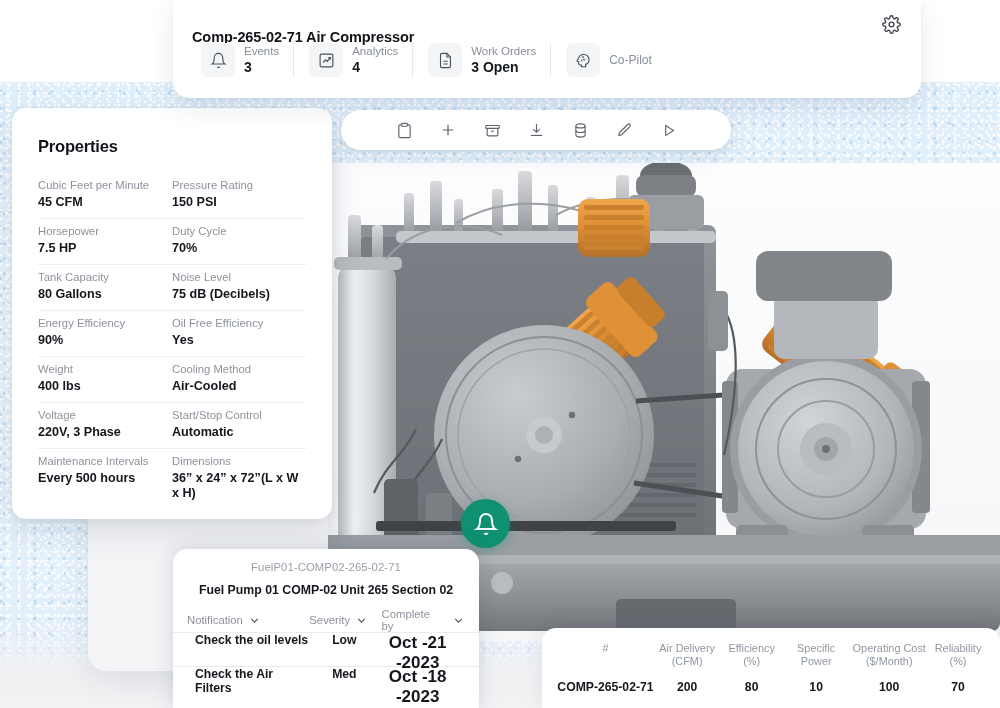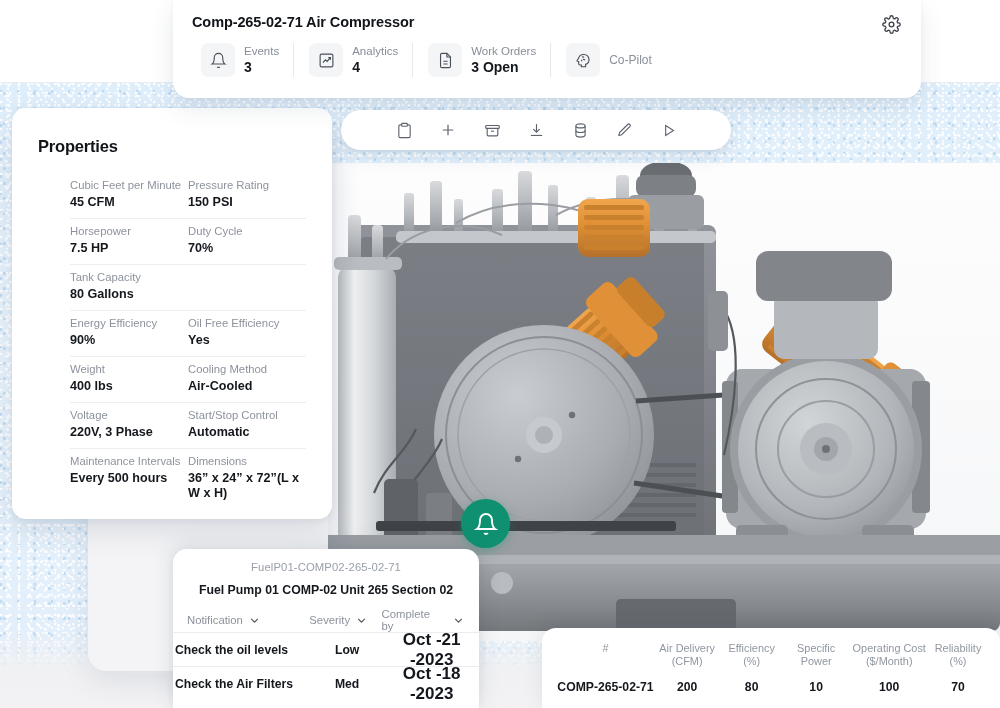--- a/index.html
+++ b/index.html
@@ -47,21 +47,21 @@
   
   .header-card {
     position: absolute; left: 173px; top: 0; width: 748px; height: 98px;
     background: #ffffff;
     border-bottom-left-radius: 16px;
     border-bottom-right-radius: 16px;
     box-shadow: 0 10px 26px rgba(35,55,85,.10), 0 2px 6px rgba(35,55,85,.05);
     z-index: 6;
   }
   .header-title {
-    position: absolute; left: 19px; top: 14px;
+    position: absolute; left: 19px; top: 29px;
     font-size: 14.5px; font-weight: bold; color: #111418; letter-spacing: -.1px;
   }
   .gear-btn {
     position: absolute; right: 16px; top: 10px;
     width: 28px; height: 28px; display: flex; align-items: center; justify-content: center;
     cursor: pointer;
   }
   .header-stats {
     position: absolute; left: 28px; top: 37px; display: flex; align-items: center; height: 46px;
   }
@@ -109,21 +109,21 @@
     position: absolute; left: 12px; top: 108px; width: 320px; height: 411px;
     background: #ffffff; border-radius: 14px;
     box-shadow: 0 12px 30px rgba(35,55,85,.13), 0 2px 7px rgba(35,55,85,.07);
     z-index: 5; padding: 0 26px;
   }
   .props-title {
     font-size: 16.5px; font-weight: bold; color: #111418; padding-top: 29px; letter-spacing: -.2px;
   }
   .props-grid { margin-top: 17px; }
   .prop-row {
-    display: flex; padding: 6px 0 8px 0; border-bottom: 1px solid #eceef1; margin-left: 32px;
+    display: flex; padding: 6px 0 8px 0; border-bottom: 1px solid #eceef1;
   }
   .prop-row:last-child { border-bottom: none; }
   .prop-cell { width: 50%; display: flex; flex-direction: column; gap: 3px; }
   .prop-key { font-size: 11.3px; color: #8d929c; line-height: 13px; }
   .prop-val { font-size: 12.6px; font-weight: bold; color: #14181d; line-height: 15px; }
 
   
   .bell-fab {
     position: absolute; left: 461px; top: 499px; width: 49px; height: 49px;
     border-radius: 50%; background: #0f9171;
@@ -146,21 +146,21 @@
     text-align: center; font-size: 12.3px; font-weight: bold; color: #14181d; padding-top: 10px;
   }
   .notif-head {
     display: flex; padding: 11px 14px 0 14px; align-items: center;
   }
   .nh { display: flex; align-items: center; gap: 5px; font-size: 11.3px; color: #8d929c; }
   .nh.c1 { width: 44%; }
   .nh.c2 { width: 26%; }
   .nh.c3 { width: 30%; gap: 7px; }
   .notif-row {
-    display: flex; align-items: center; padding: 0 2px; height: 34px;
+    display: flex; padding: 0 22px; height: 34px;
     border-top: 1px solid #ececef;
   }
   .notif-row:first-of-type { border-top: none; }
   .nr-task { width: 44%; font-size: 12.2px; font-weight: bold; color: #14181d; }
   .nr-sev { width: 26%; font-size: 12.2px; font-weight: bold; color: #14181d; text-align: center; }
   .nr-date { width: 30%; font-size: 17px; font-weight: bold; color: #14181d; text-align: center; }
 
   
   .metrics-card {
     position: absolute; left: 542px; top: 628px; width: 458px; height: 80px;
@@ -524,20 +524,24 @@
           <span class="prop-key">Duty Cycle</span>
           <span class="prop-val">70%</span>
         </div>
       </div>
 
       <div class="prop-row">
         <div class="prop-cell">
           <span class="prop-key">Tank Capacity</span>
           <span class="prop-val">80 Gallons</span>
         </div>
+        <div class="prop-cell">
+          <span class="prop-key">Noise Level</span>
+          <span class="prop-val">75 dB (Decibels)</span>
+        </div>
       </div>
 
       <div class="prop-row">
         <div class="prop-cell">
           <span class="prop-key">Energy Efficiency</span>
           <span class="prop-val">90%</span>
         </div>
         <div class="prop-cell">
           <span class="prop-key">Oil Free Efficiency</span>
           <span class="prop-val">Yes</span>

